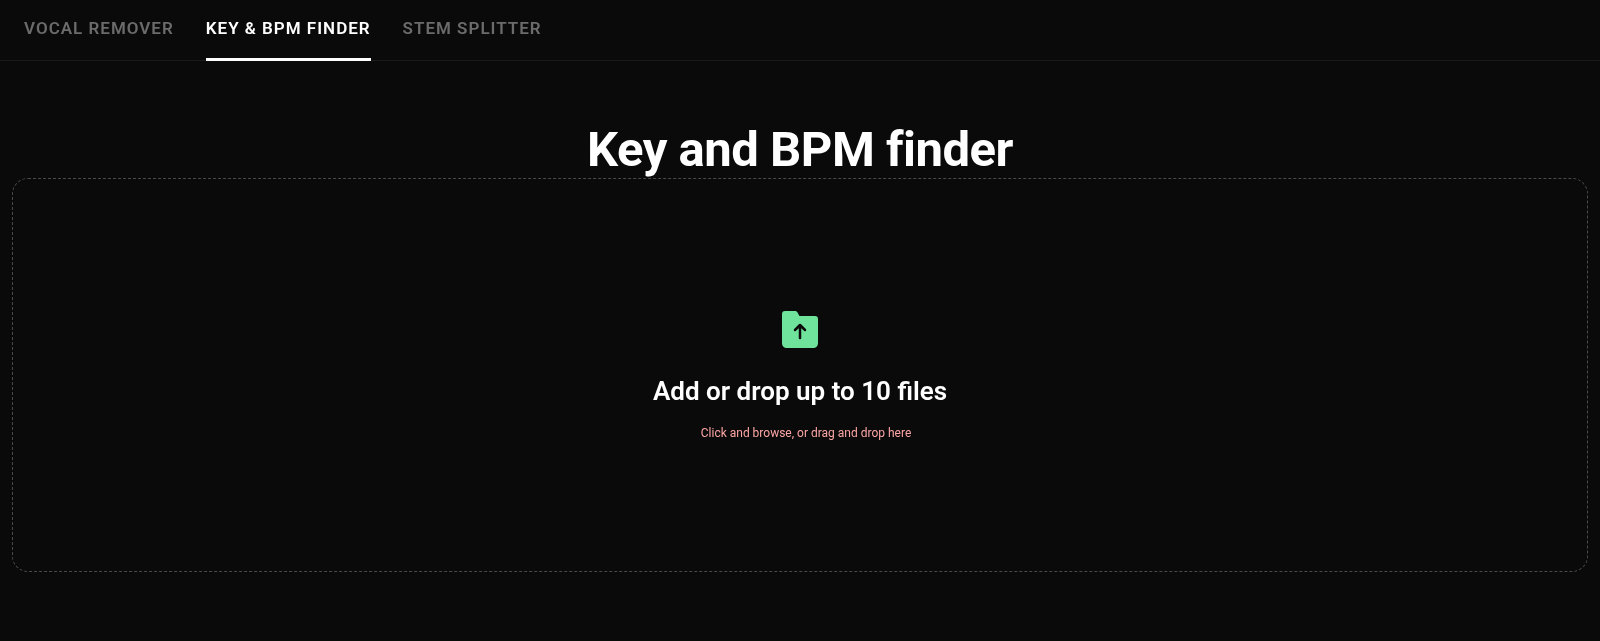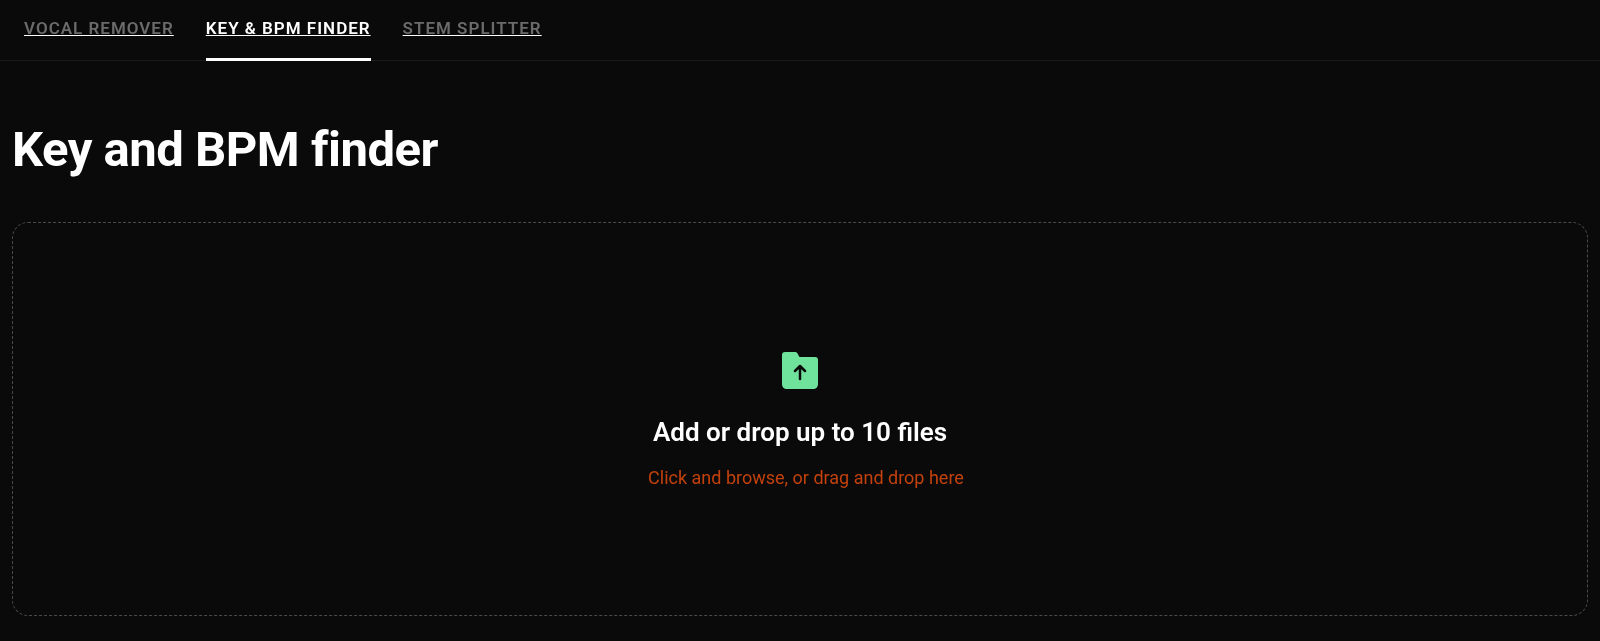--- a/index.html
+++ b/index.html
@@ -13,21 +13,20 @@
       font-family: -apple-system, BlinkMacSystemFont, "Segoe UI", Roboto, Helvetica, Arial, sans-serif;
       width: 1600px;
       height: 641px;
       overflow: hidden;
     }
     .nav-tabs {
       display: flex;
       gap: 32px;
       padding: 18px 24px 0 24px;
       border-bottom: 1px solid #1a1a1a;
-      text-decoration: underline;
     }
     .nav-tab {
       font-size: 17px;
       font-weight: 600;
       letter-spacing: 1px;
       color: #6b6b6b;
       padding-bottom: 22px;
       cursor: pointer;
       position: relative;
     }
@@ -43,22 +42,22 @@
       height: 3px;
       background: #ffffff;
     }
     .content {
       padding: 60px 12px 12px 12px;
     }
     .page-title {
       font-size: 49px;
       font-weight: 700;
       letter-spacing: -0.5px;
-      margin-bottom: 44px;
       font-stretch: expanded;
+      text-align: center;
     }
     .dropzone {
       border: 1px dashed #4a4a4a;
       border-radius: 16px;
       height: 394px;
       display: flex;
       flex-direction: column;
       align-items: center;
       justify-content: center;
       cursor: pointer;
@@ -68,22 +67,22 @@
       height: 40px;
       margin-bottom: 26px;
       position: relative;
     }
     .drop-title {
       font-size: 26px;
       font-weight: 600;
       margin-bottom: 20px;
     }
     .drop-subtitle {
-      font-size: 18px;
-      color: #c2410c;
+      font-size: 12px;
+      color: #fca5a5;
       margin-left: 12px;
     }
   </style>
 </head>
 <body>
 
 <nav class="nav-tabs">
   <div class="nav-tab">VOCAL REMOVER</div>
   <div class="nav-tab active">KEY &amp; BPM FINDER</div>
   <div class="nav-tab">STEM SPLITTER</div>

